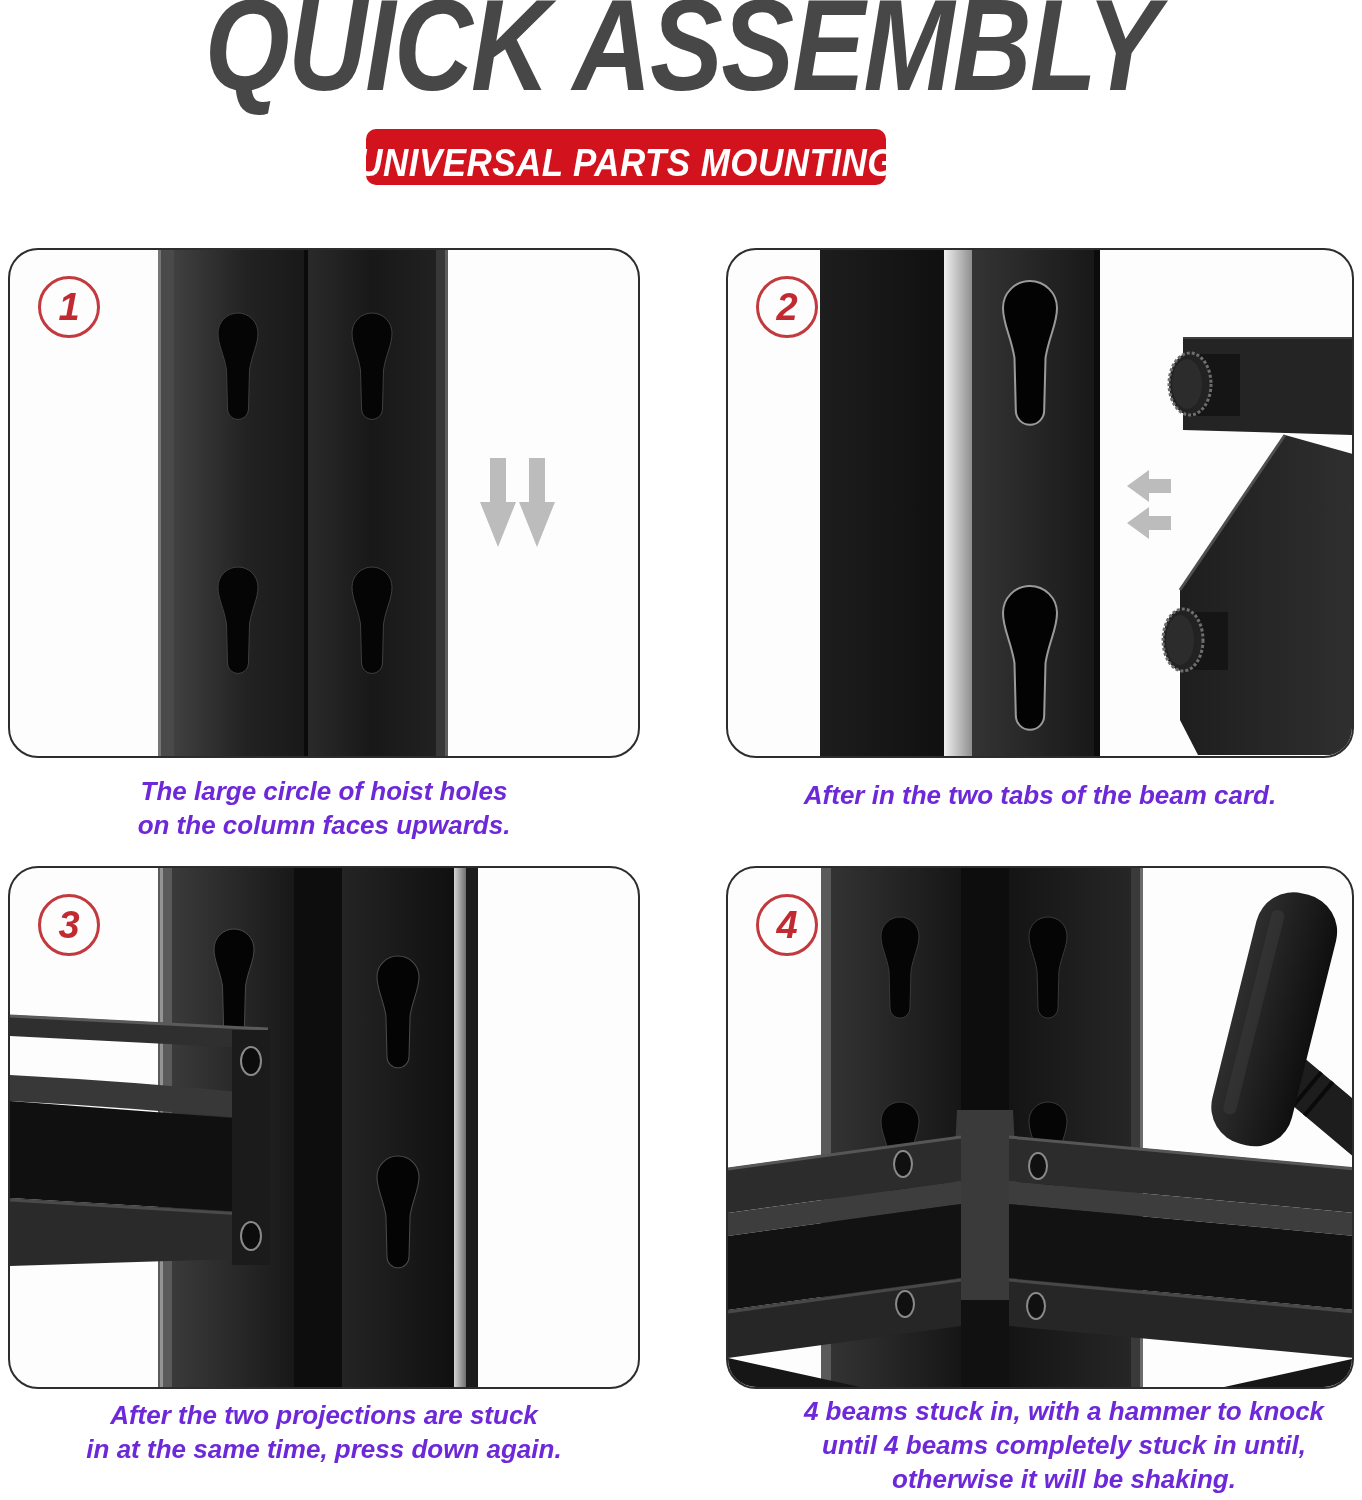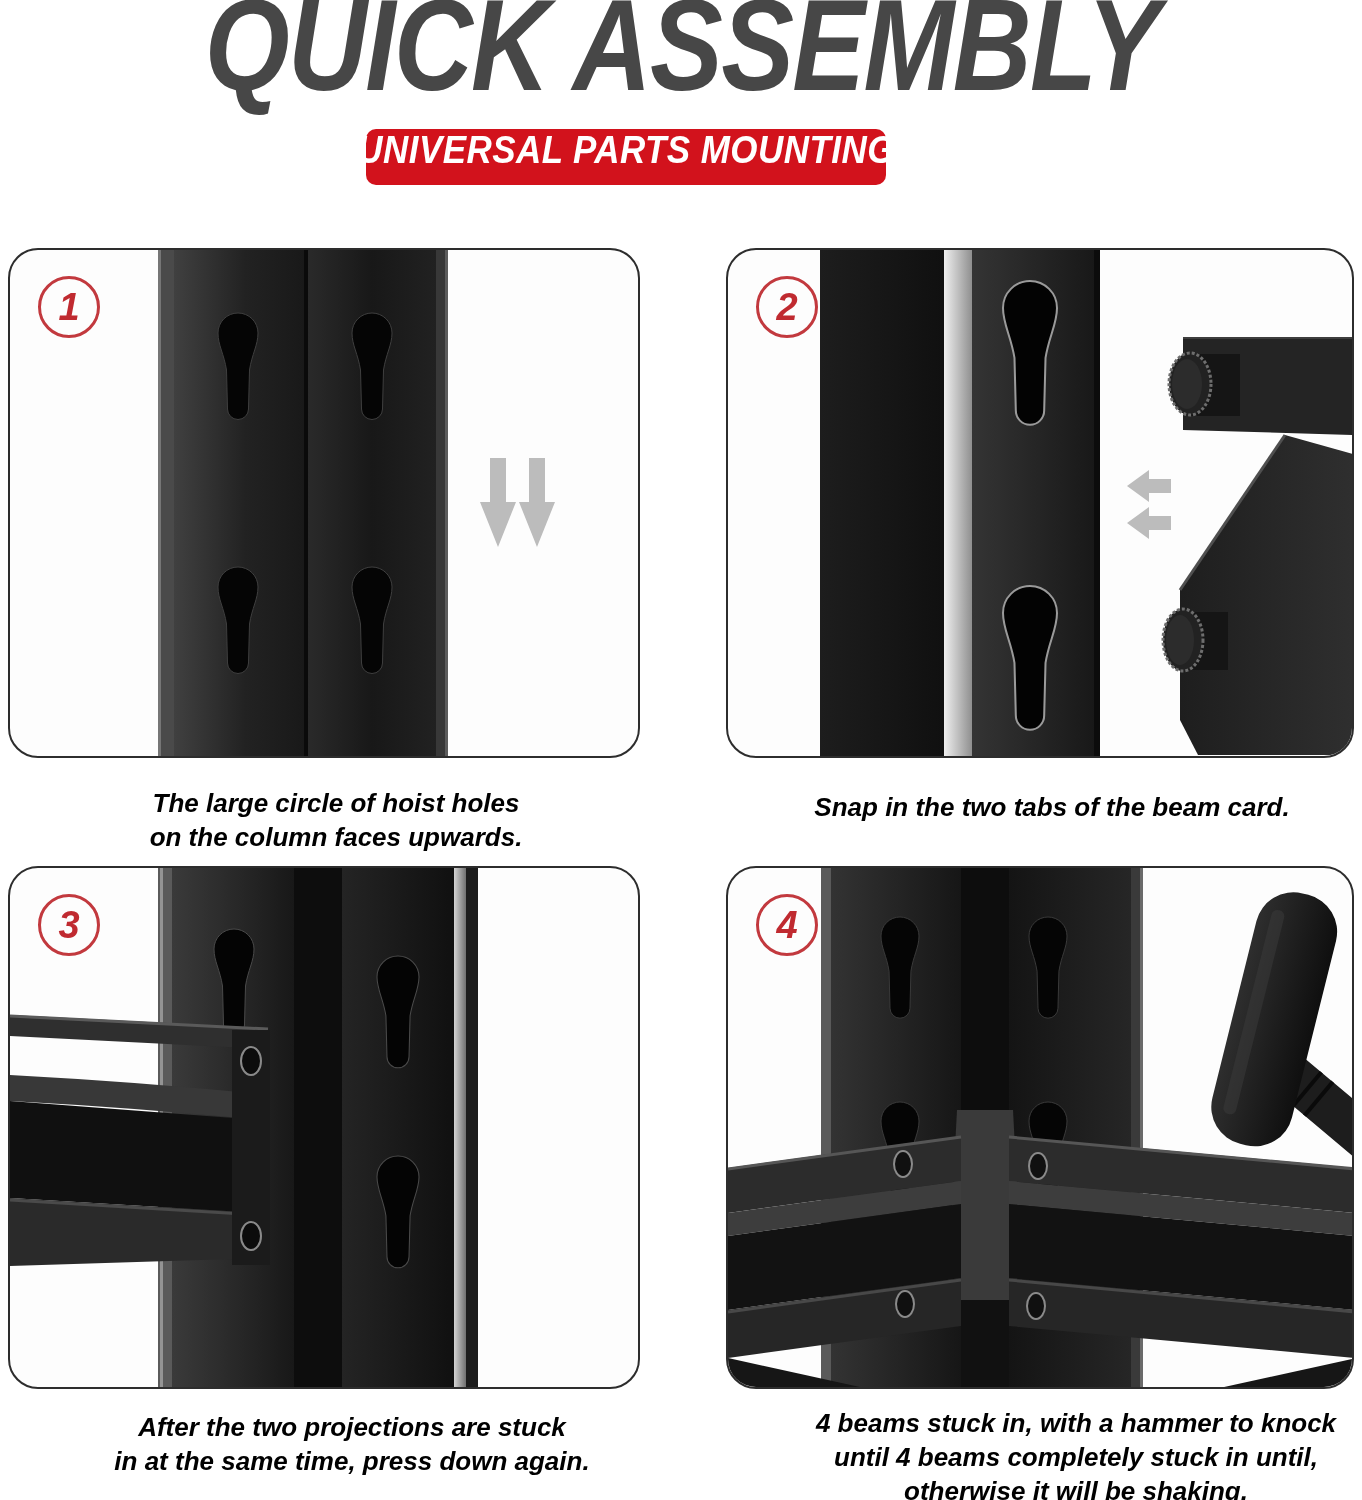--- a/index.html
+++ b/index.html
@@ -4,40 +4,40 @@
 <style>
   html,body{margin:0;padding:0;background:#ffffff;}
   .stage{position:relative;width:1362px;height:1500px;background:#ffffff;overflow:hidden;
          font-family:"Liberation Sans",sans-serif;font-style:italic;}
   
   .title{position:absolute;top:-20px;left:0;width:100%;text-align:center;margin:0;
          font-size:130px;line-height:130px;font-weight:bold;color:#474747;letter-spacing:-2px;}
   .title .squeeze{display:inline-block;transform:scaleX(0.84);transform-origin:center;white-space:nowrap;}
   
   .banner{position:absolute;top:129px;left:366px;width:520px;height:56px;background:#d2121c;
-          border-radius:10px;display:flex;align-items:flex-start;justify-content:center;}
+          border-radius:10px;display:flex;align-items:flex-end;justify-content:center;}
   .banner .squeeze{display:inline-block;transform:scaleX(0.92);color:#ffffff;font-weight:bold;
           font-size:38px;letter-spacing:0.5px;white-space:nowrap;}
   
   .panel{position:absolute;border:2px solid #2d2d2d;border-radius:30px;background:#fdfdfd;
          overflow:hidden;box-sizing:border-box;}
   .panel svg{position:absolute;left:0;top:0;}
   .p1{left:8px;top:248px;width:632px;height:510px;}
   .p2{left:726px;top:248px;width:628px;height:510px;}
   .p3{left:8px;top:866px;width:632px;height:523px;}
   .p4{left:726px;top:866px;width:628px;height:523px;}
   .badge{position:absolute;top:26px;left:28px;width:56px;height:56px;border:3px solid #c2393e;
          border-radius:50%;color:#c02a30;display:flex;align-items:center;justify-content:center;
          font-size:38px;font-weight:bold;z-index:2;background:transparent;}
   
-  .caption{position:absolute;margin:12px;text-align:center;color:#000000;font-size:26px;
+  .caption{position:absolute;margin:0;text-align:center;color:#6d28d9;font-size:26px;
            font-weight:bold;line-height:34px;white-space:pre-line;}
   .c1{left:8px;top:774px;width:632px;}
   .c2{left:726px;top:778px;width:628px;}
-  .c3{left:24px;top:1398px;width:632px;}
+  .c3{left:8px;top:1398px;width:632px;}
   .c4{left:750px;top:1394px;width:628px;}
 </style>
 </head>
 <body>
 
 <div class="stage">
 
   <h1 class="title"><span class="squeeze">QUICK ASSEMBLY</span></h1>
 
   <div class="banner">
@@ -137,21 +137,21 @@
           <ellipse cx="455" cy="390" rx="20" ry="31" fill="#222222" stroke="#6e6e6e" stroke-width="3" stroke-dasharray="3 2"></ellipse>
           <ellipse cx="452" cy="390" rx="14" ry="25" fill="#2c2c2c"></ellipse>
         </g>
       </g>
       <g fill="#bcbcbc">
         <path d="M399,236 L421,220 L421,229 L443,229 L443,243 L421,243 L421,252 Z"></path>
         <path d="M399,273 L421,257 L421,266 L443,266 L443,280 L421,280 L421,289 Z"></path>
       </g>
     </svg>
   </section>
-  <p class="caption c2">Snap in the two tabs of the beam card.</p>
+  <p class="caption c2">After in the two tabs of the beam card.</p>
 
   <section class="panel p3">
     <div class="badge">
         <span>3</span>
       </div>
     <svg width="632" height="523" viewBox="0 0 632 523">
       <defs>
         <path id="kh3" d="M-20 0 A20 20 0 1 1 20 0 C20 12 14 21 11.5 37 L10.5 76 A10.5 10.5 0 0 1 -10.5 76 L-11.5 37 C-14 21 -20 12 -20 0 Z"></path>
         <linearGradient id="g3a" x1="0" y1="0" x2="1" y2="0">
           <stop offset="0" stop-color="#3a3a3a"></stop>

